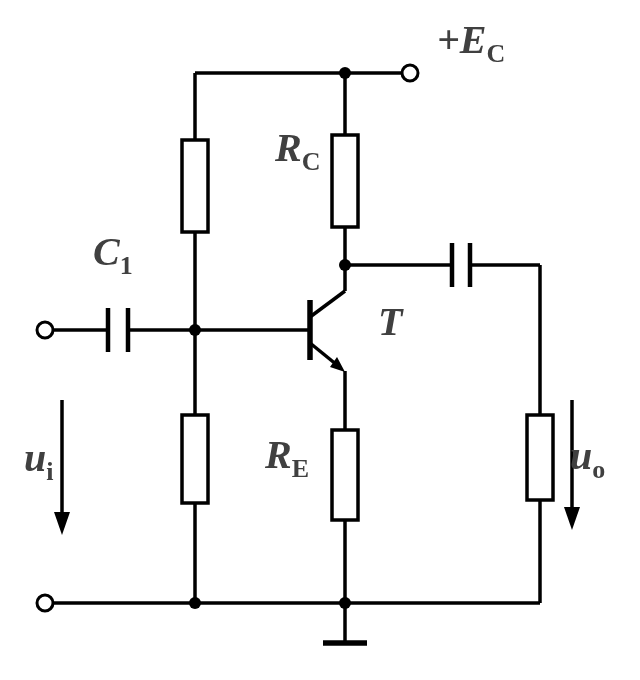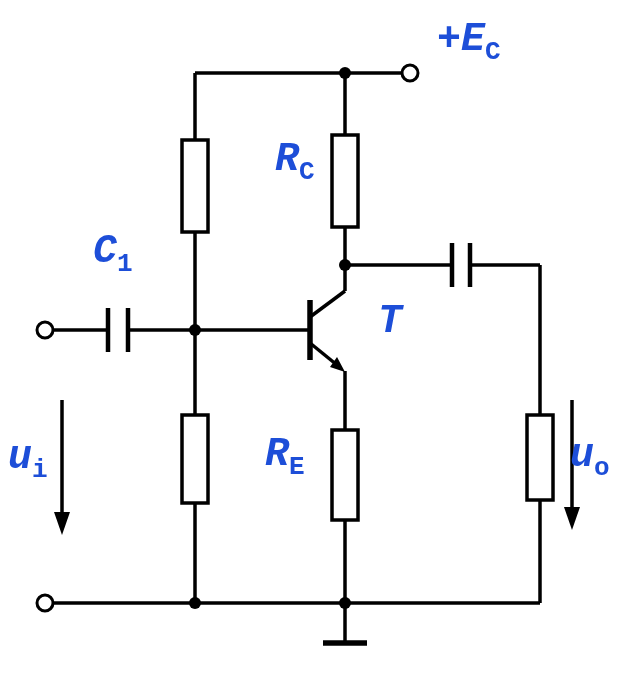--- a/index.html
+++ b/index.html
@@ -14,26 +14,26 @@
   .wire{stroke:#000;stroke-width:3.5;fill:none;stroke-linecap:butt;}
   .plate{stroke:#000;stroke-width:4.5;fill:none;}
   .res{fill:#ffffff;stroke:#000;stroke-width:3.5;}
   .dot{fill:#000;stroke:none;}
   .term{fill:#ffffff;stroke:#000;stroke-width:3;}
   .bar{stroke:#000;stroke-width:5.5;fill:none;}
   .arrowline{stroke:#000;stroke-width:3.5;fill:none;}
   .arrowhead{fill:#000;stroke:none;}
   .lbl{
     position:absolute;
-    font-family:Liberation Mono, monospace;
+    font-family:Liberation Serif, serif;
     font-weight:bold;
     font-style:italic;
     font-size:40px;
     line-height:1;
-    color:#1d4ed8;
+    color:#404040;
     white-space:nowrap;
   }
   .lbl .sub{
     font-size:26px;
     font-style:normal;
     font-weight:bold;
     vertical-align:-9px;
     letter-spacing:0px;
   }
 </style>
@@ -98,40 +98,40 @@
 
     <line class="arrowline" x1="572" y1="400" x2="572" y2="511"></line>
     <polygon class="arrowhead" points="572,530 564,507 580,507"></polygon>
   </svg>
 
   <div class="lbl" style="left:437px; top:20px;">
     <span>+E</span><span class="sub">C</span>
   </div>
 
 
-  <div class="lbl" style="left:275px; top:140px;">
+  <div class="lbl" style="left:275px; top:128px;">
     <span>R</span><span class="sub">C</span>
   </div>
 
   <div class="lbl" style="left:93px; top:216px;margin-top:16px;">
     <span>C</span><span class="sub">1</span>
   </div>
 
 
   <div class="lbl" style="left:378px; top:302px;">
     <span>T</span>
   </div>
 
 
   <div class="lbl" style="left:265px; top:435px;">
     <span>R</span><span class="sub">E</span>
   </div>
 
 
-  <div class="lbl" style="left:8px; top:438px;text-align:center;">
+  <div class="lbl" style="left:24px; top:438px;text-align:center;">
     <span>u</span><span class="sub">i</span>
   </div>
 
   <div class="lbl" style="left:570px; top:436px;">
     <span>u</span><span class="sub">o</span>
   </div>
 
 </div>
 
 </body></html>

